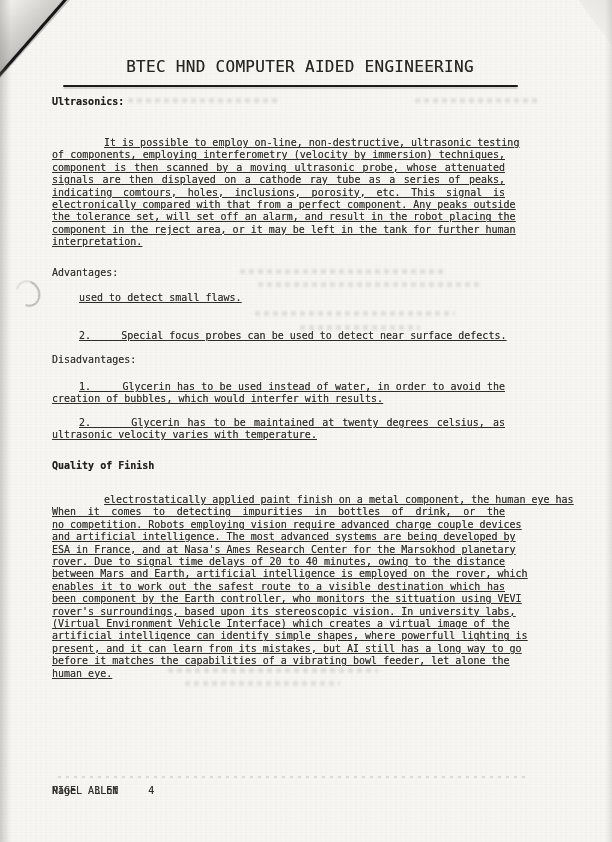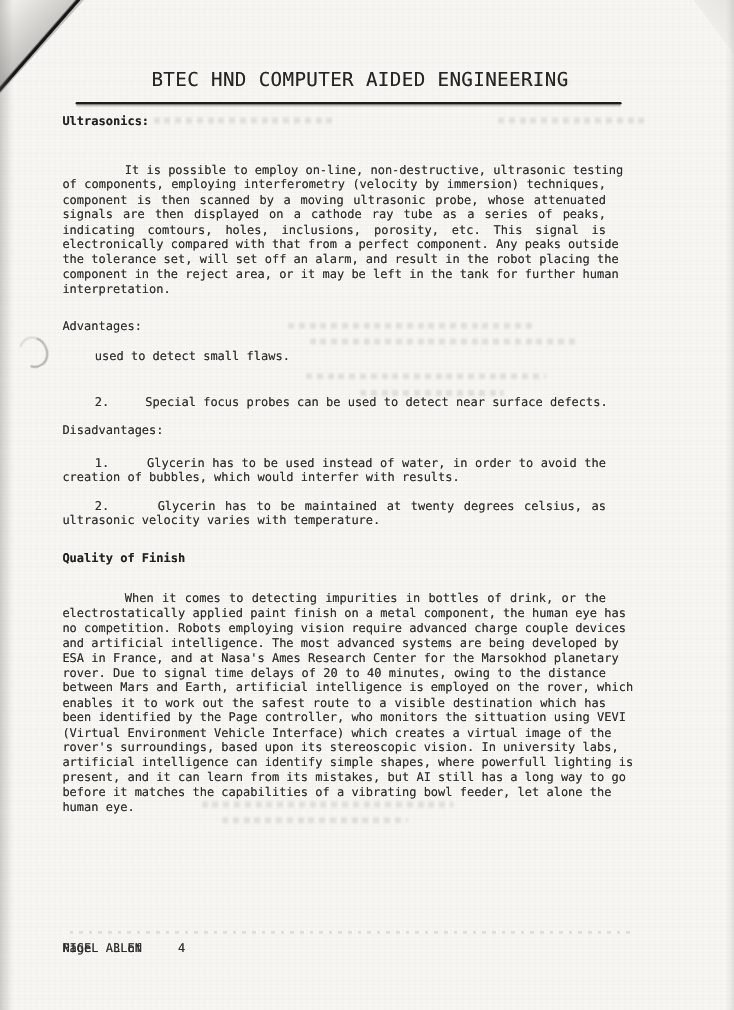--- a/index.html
+++ b/index.html
@@ -13,21 +13,21 @@
     background:repeating-linear-gradient(0deg,rgba(60,58,54,.015) 0 1px,transparent 1px 3px),
                repeating-linear-gradient(90deg,rgba(60,58,54,.012) 0 2px,transparent 2px 5px);
   }
   .block{
     position:absolute;left:52px;width:453px;
     font-size:10px;line-height:12.4px;color:#2e2d2b;
     text-shadow:0 0 .5px rgba(46,45,43,.55);
   }
   .heading{font-weight:bold;color:#232220;}
   .title{left:80px;width:440px;text-align:center;font-size:16px;letter-spacing:.3px;color:#262523;}
-  .line{white-space:nowrap;text-align:justify;text-align-last:justify;}
+  .line{white-space:nowrap;text-align:justify;text-align-last:justify;text-decoration:underline;}
   .line.last{text-align:right;text-align-last:left;}
   .indent .line:first-child{text-indent:52px;}
   .item .line:first-child{text-indent:27px;}
   .rule{
     position:absolute;left:63px;top:85px;width:455px;height:1.8px;
     background:#1d1c1a;border-radius:1px;box-shadow:0 2px 1px -0.5px rgba(90,88,84,.45);
     filter:blur(.2px);
   }
   .footer-page{text-align:left;}
   
@@ -119,31 +119,31 @@
     <div class="line">1.&nbsp;&nbsp;&nbsp;&nbsp;&nbsp;Glycerin has to be used instead of water, in order to avoid the</div>
     <div class="line last">creation of bubbles, which would interfer with results.</div>
   </div>
 <div class="block item" style="top:417px">
     <div class="line">2.&nbsp;&nbsp;&nbsp;&nbsp;&nbsp;Glycerin has to be maintained at twenty degrees celsius, as</div>
     <div class="line last">ultrasonic velocity varies with temperature.</div>
   </div>
 
 <div class="block heading" style="top:460px">Quality of Finish</div>
 <div class="block indent" style="top:494px">
+    <div class="line">electrostatically applied paint finish on a metal component, the human eye has</div>
     <div class="line">When it comes to detecting impurities in bottles of drink, or the</div>
-    <div class="line">electrostatically applied paint finish on a metal component, the human eye has</div>
     <div class="line">no competition. Robots employing vision require advanced charge couple devices</div>
     <div class="line">and artificial intelligence. The most advanced systems are being developed by</div>
     <div class="line">ESA in France, and at Nasa's Ames Research Center for the Marsokhod planetary</div>
     <div class="line">rover. Due to signal time delays of 20 to 40 minutes, owing to the distance</div>
     <div class="line">between Mars and Earth, artificial intelligence is employed on the rover, which</div>
     <div class="line">enables it to work out the safest route to a visible destination which has</div>
-    <div class="line">been identified by the Page controller, who monitors the sittuation using VEVI</div>
+    <div class="line">been component by the Earth controller, who monitors the sittuation using VEVI</div>
+    <div class="line">rover's surroundings, based upon its stereoscopic vision. In university labs,</div>
     <div class="line">(Virtual Environment Vehicle Interface) which creates a virtual image of the</div>
-    <div class="line">rover's surroundings, based upon its stereoscopic vision. In university labs,</div>
     <div class="line">artificial intelligence can identify simple shapes, where powerfull lighting is</div>
     <div class="line">present, and it can learn from its mistakes, but AI still has a long way to go</div>
     <div class="line">before it matches the capabilities of a vibrating bowl feeder, let alone the</div>
     <div class="line last">human eye.</div>
   </div>
 
 <div class="block" style="top:785px;width:200px">NIGEL ALLEN</div>
 <div class="block footer-page" style="top:785px">Page&nbsp;&nbsp;&nbsp;3 of&nbsp;&nbsp;&nbsp;&nbsp;&nbsp;4</div>
 
 </body></html>

